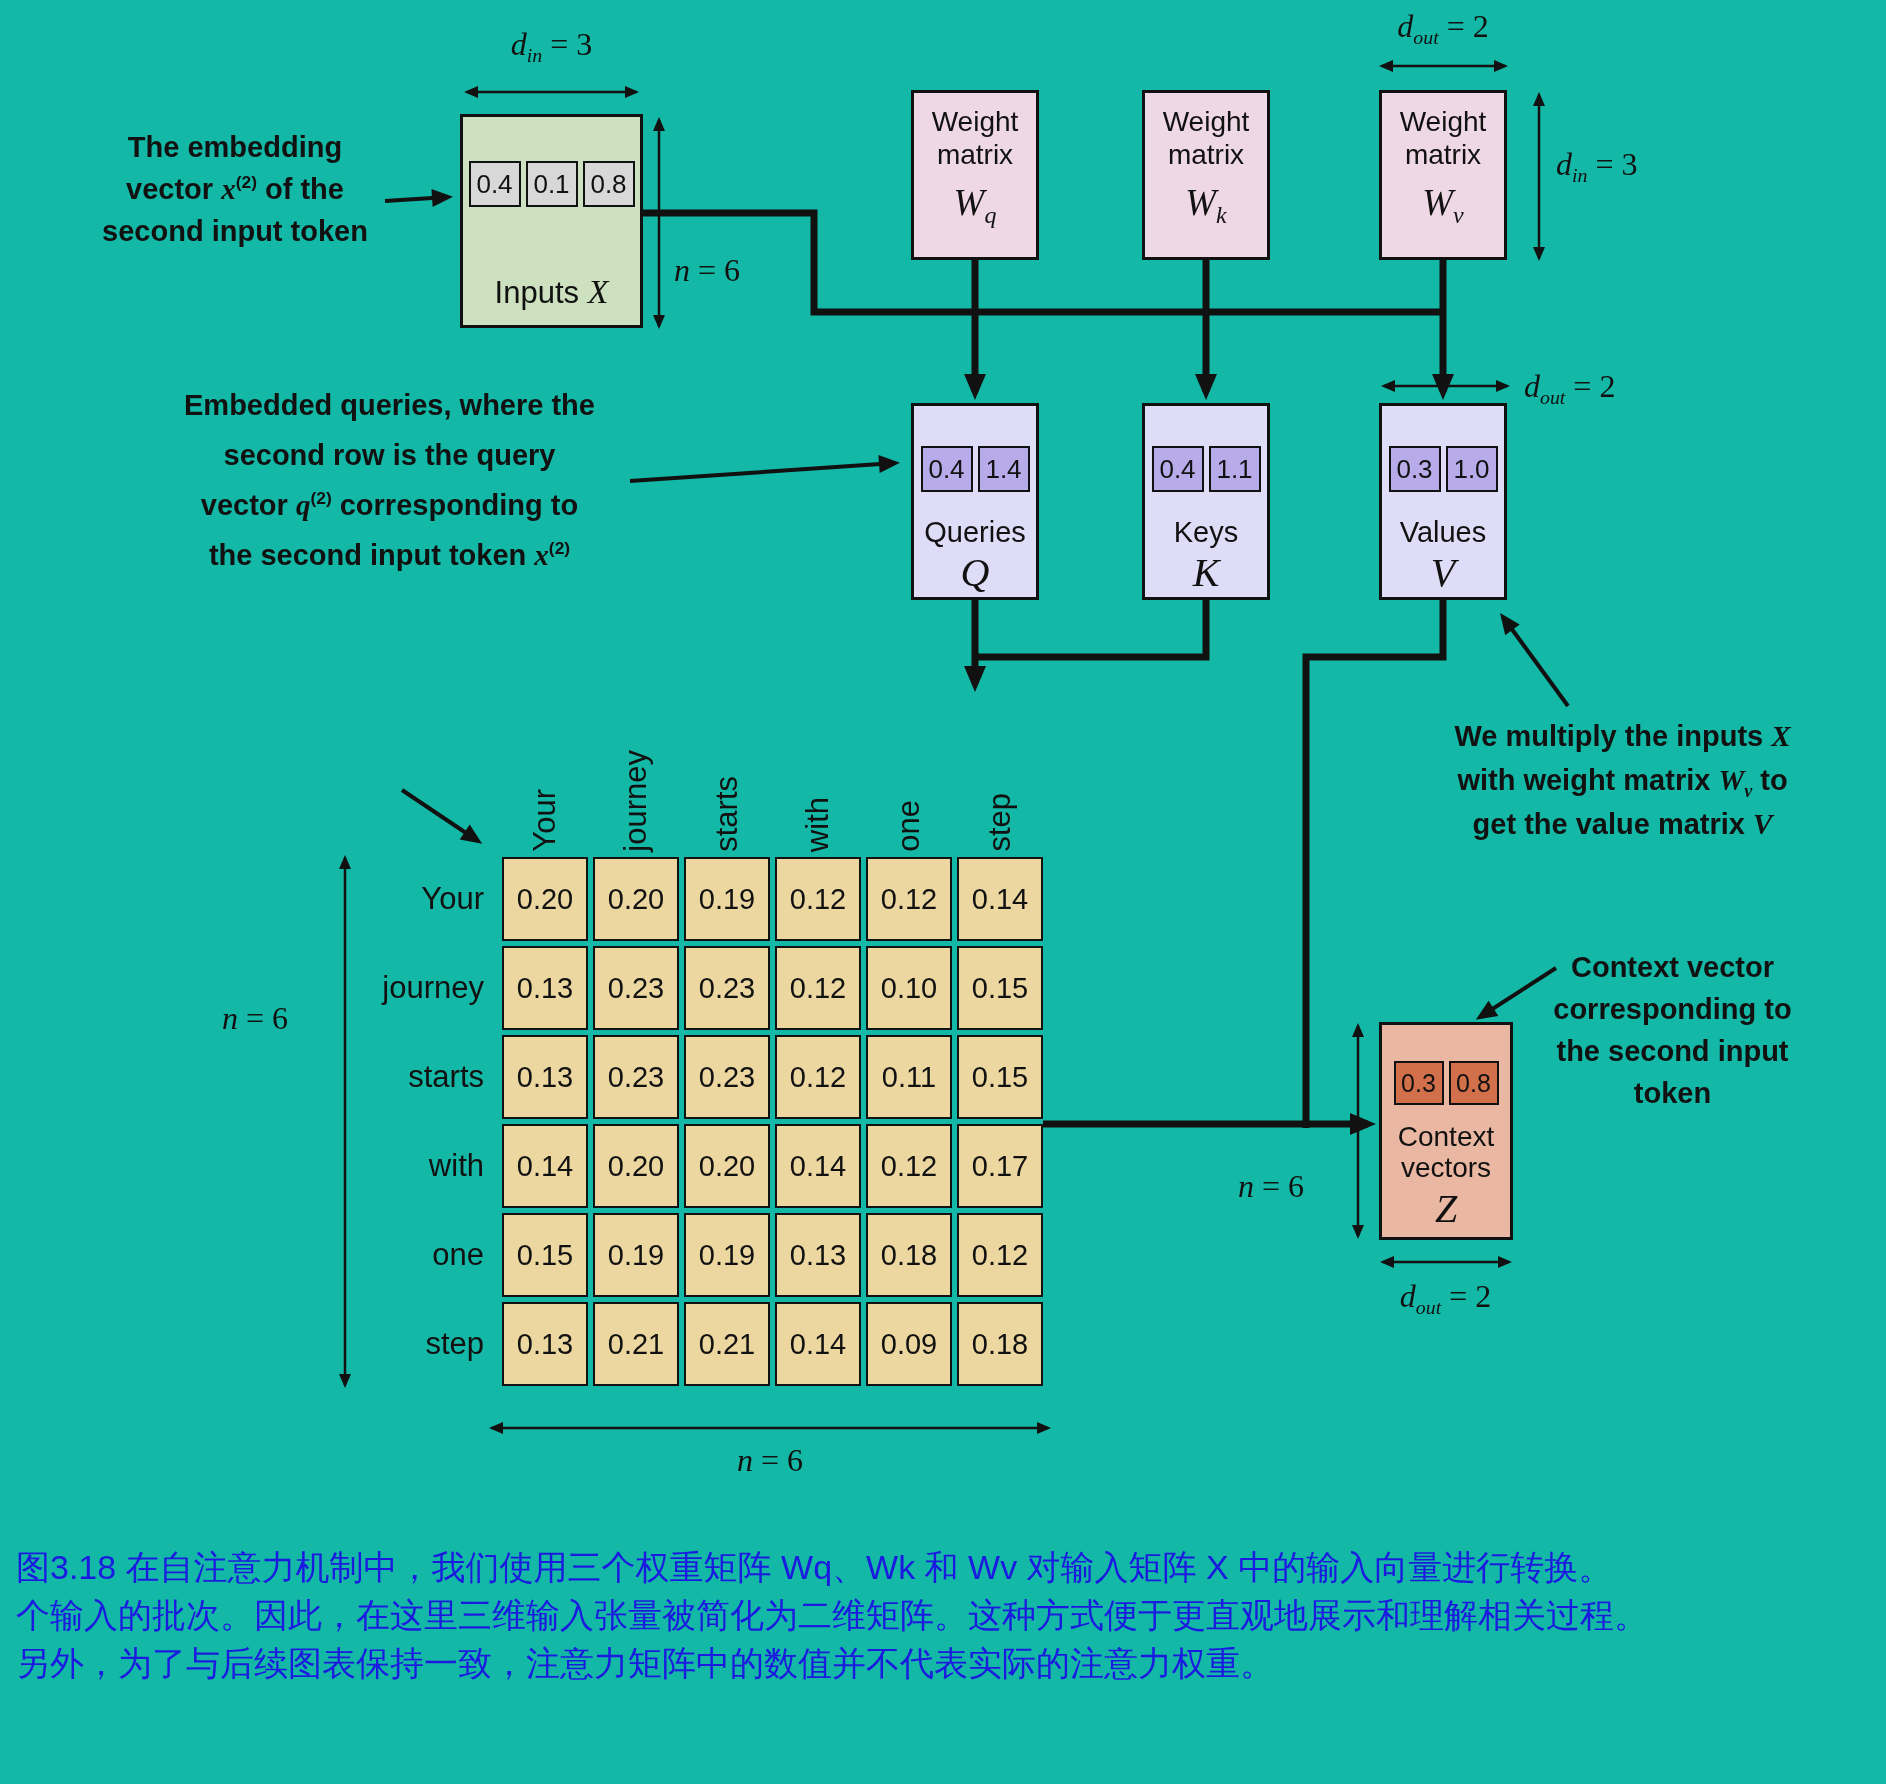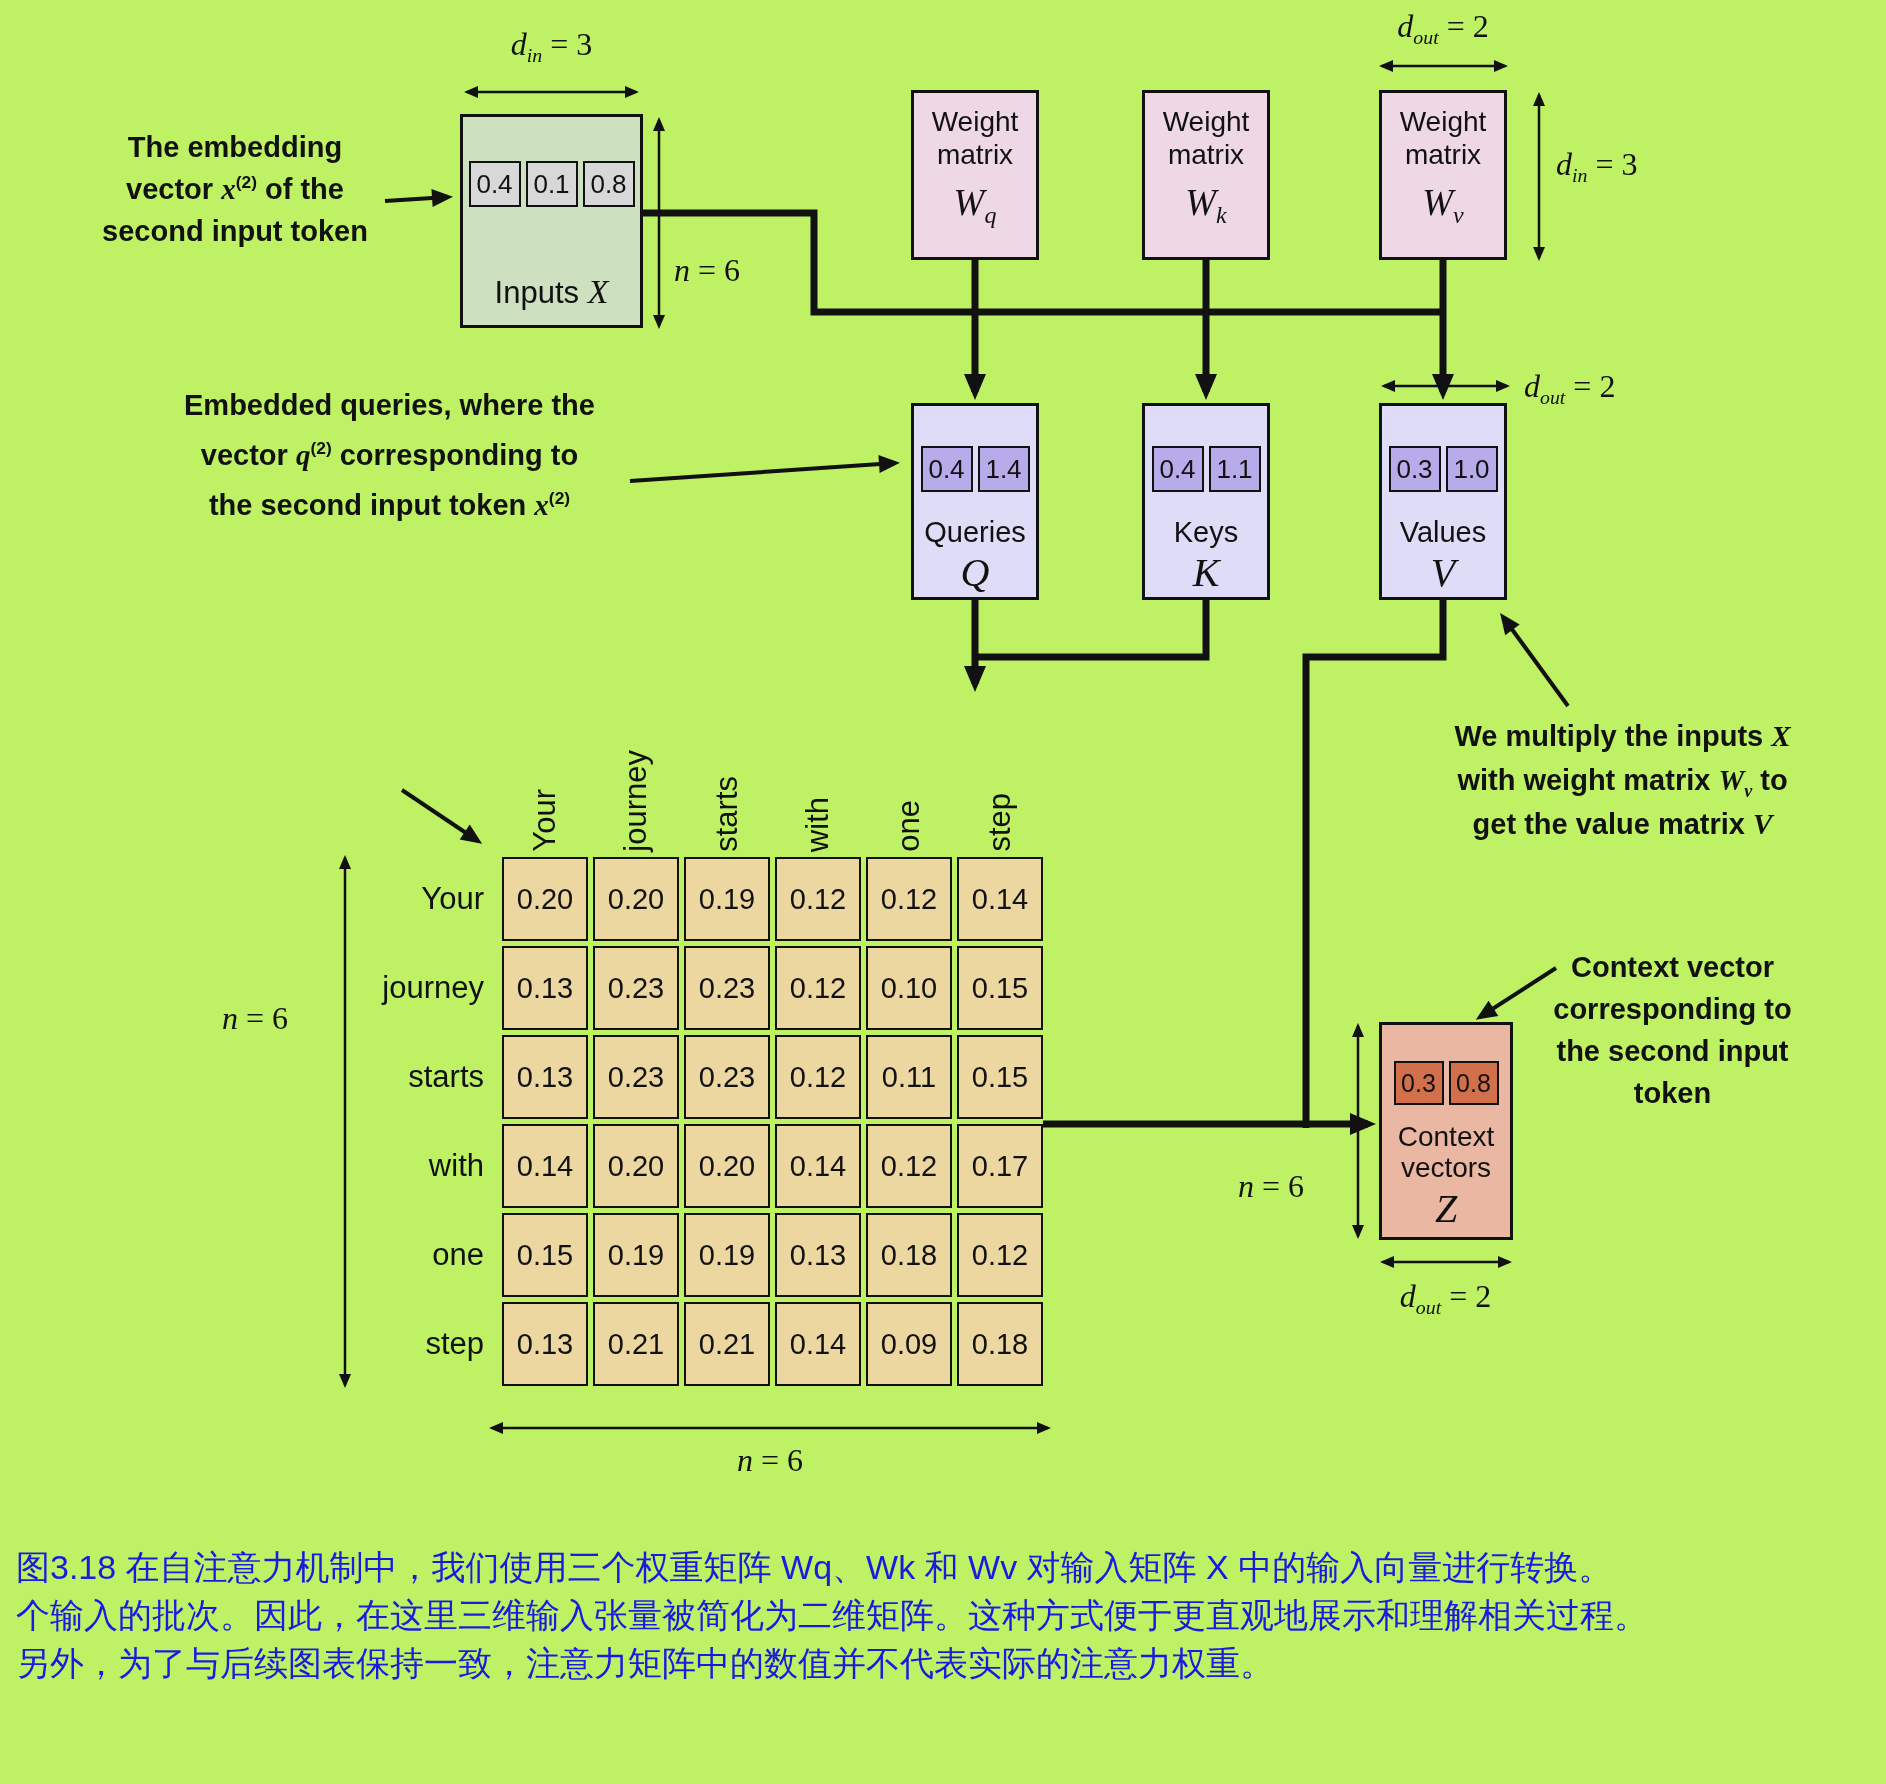--- a/index.html
+++ b/index.html
@@ -1,16 +1,16 @@
 <!DOCTYPE html>
 <html><head>
 <meta charset="utf-8">
 <style>
   html,body{margin:0;padding:0;background:#ffffff;}
-  #canvas{position:relative;width:1886px;height:1784px;background:#bef264;font-family:"Liberation Sans",sans-serif;color:#111;overflow:hidden;}
+  #canvas{position:relative;width:1886px;height:1784px;background:#14b8a6;font-family:"Liberation Sans",sans-serif;color:#111;overflow:hidden;}
   svg.overlay{position:absolute;left:0;top:0;z-index:1;}
   .dim{stroke:#111;stroke-width:2.5;}
   .flow{stroke:#111;stroke-width:7;fill:none;}
   .ann{stroke:#111;stroke-width:4;fill:none;}
 
   .box{position:absolute;border:3px solid #111;box-sizing:border-box;display:flex;flex-direction:column;align-items:center;z-index:2;}
   .inputs-box{background:#cde0bf;}
   .weight-box{background:#efd8e6;padding-top:12px;}
   .qkv-box{background:#dedcf6;}
   .z-box{background:#e9b7a2;}
@@ -235,20 +235,21 @@
   </div>
 
   <div class="note" style="left:90px;top:126px;width:290px;line-height:42px;">
     <div><span>The embedding</span></div>
     <div><span>vector </span><i class="m">x</i><sup>(2)</sup><span> of the</span></div>
     <div><span>second input token</span></div>
   </div>
 
   <div class="note" style="left:162px;top:380px;width:455px;line-height:50px;">
     <div><span>Embedded queries, where the</span></div>
+    <div><span>second row is the query</span></div>
     <div><span>vector </span><i class="m">q</i><sup>(2)</sup><span> corresponding to</span></div>
     <div><span>the second input token </span><i class="m">x</i><sup>(2)</sup></div>
   </div>
 
 
   <div class="note" style="left:1425px;top:714px;width:395px;line-height:44px;">
     <div><span>We multiply the inputs </span><i class="m">X</i></div>
     <div><span>with weight matrix </span><i class="m">W</i><sub>v</sub><span> to</span></div>
     <div><span>get the value matrix </span><i class="m">V</i></div>
   </div>

